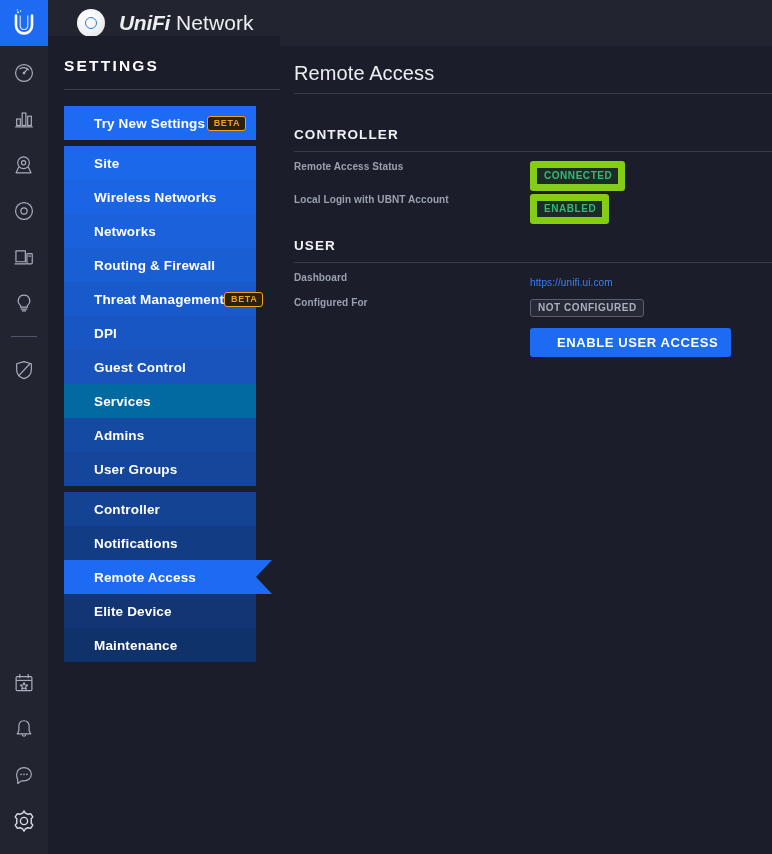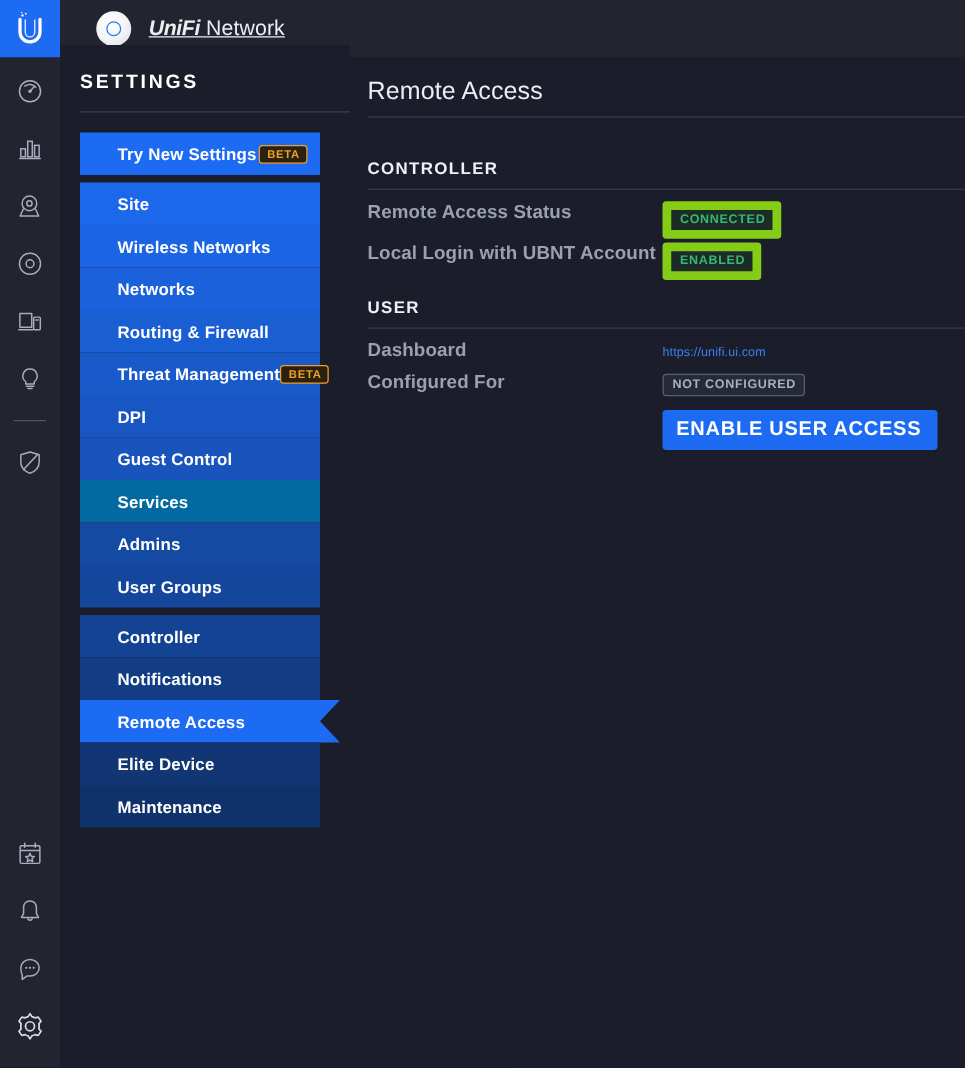--- a/index.html
+++ b/index.html
@@ -46,25 +46,24 @@
     justify-content: center;
     flex: 0 0 28px;
   }
   .ap-icon .ring {
     width: 12px; height: 12px;
     border: 1.6px solid #2a7cf0;
     border-radius: 50%;
   }
   .brand-text {
     margin-left: 14px;
-    font-size: 17px;
+    font-size: 21px;
     color: #eceef1;
     letter-spacing: .1px;
     white-space: nowrap;
-    text-decoration: underline;
   }
   .brand-text .unifi {
     font-weight: bold;
     font-style: italic;
     letter-spacing: -0.3px;
   }
   .brand-text .network { font-weight: 400; }
 
   
   .rail {
@@ -205,21 +204,21 @@
 
   .row {
     position: absolute;
     left: 14px;
     width: 478px;
     height: 20px;
   }
   .row-label {
     position: absolute;
     left: 0; top: 0;
-    font-size: 15px;
+    font-size: 10px;
     font-weight: bold;
     color: #9aa0b0;
     letter-spacing: .1px;
     white-space: nowrap;
   }
   .row-value {
     position: absolute;
     left: 236px; top: 0;
   }
 
@@ -256,24 +255,24 @@
   }
 
   .btn-primary {
     position: absolute;
     left: 250px; top: 282px;
     background: #1d6bf3;
     color: #ffffff;
     border: none;
     border-radius: 3px;
     font-family: "Liberation Sans", sans-serif;
-    font-size: 16px;
+    font-size: 13px;
     font-weight: bold;
     letter-spacing: .6px;
-    padding: 8px 13px 8px 11px;
+    padding: 8px 13px 8px 27px;
     cursor: pointer;
     line-height: 1;
   }
 </style>
 </head>
 <body>
 
 <div id="app">
 
   <div class="topbar">

